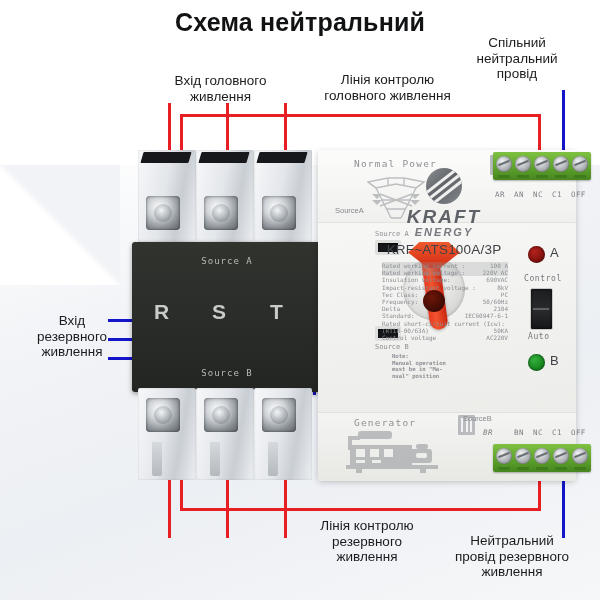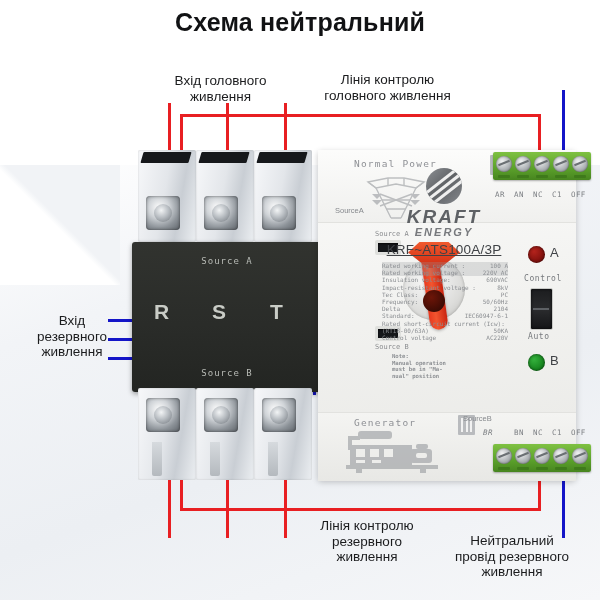--- a/index.html
+++ b/index.html
@@ -99,21 +99,21 @@
     background:linear-gradient(135deg,#8e9195 0%,#5f6266 48%,#85888c 100%);
     overflow:hidden;}
   .logo-c span{position:absolute;left:-8px;top:8px;width:56px;height:3px;background:#efefef;transform:rotate(-38deg);}
   .logo-c span:nth-child(2){top:16px;}
   .logo-c span:nth-child(3){top:24px;}
   .brand{position:absolute;left:0;top:38px;width:128px;text-align:center;
     font-size:19px;font-weight:bold;font-style:italic;color:#5e6165;letter-spacing:2px;}
   .brand2{position:absolute;left:0;top:58px;width:128px;text-align:center;
     font-size:11px;font-weight:bold;font-style:italic;color:#77797d;letter-spacing:2px;}
   .model{position:absolute;left:0;top:74px;width:128px;text-align:center;
-    font-size:13.5px;color:#3f4246;letter-spacing:.2px;text-decoration:underline;}
+    font-size:13.5px;color:#3f4246;letter-spacing:.2px;}
   .spec{position:absolute;left:2px;top:94px;width:126px;
     font-family:"DejaVu Sans Mono",monospace;font-size:6px;line-height:7.2px;color:#8b8e92;}
   .spec .row{display:flex;justify-content:space-between;}
   .spec .row.hl{background:rgba(150,153,157,.28);}
   .note{position:absolute;left:74px;top:203px;width:62px;
     font-family:"DejaVu Sans Mono",monospace;font-size:5.6px;line-height:6.6px;color:#8c8f93;font-weight:bold;}
 
   
   .ledwrap{position:absolute;left:198px;top:96px;width:56px;height:145px;}
   .led{position:absolute;width:17px;height:17px;border-radius:50%;}
@@ -148,20 +148,23 @@
 
   <div class="bg-wedge"></div>
   <div class="bg-wedge2"></div>
 
   <div class="title">Схема нейтральний</div>
 
   <div class="callout" style="left: 148px; top: 57px; width: 145px; white-space: pre-line; margin-top: 16px;">Вхід головного
 живлення</div>
   <div class="callout" style="left: 305px; top: 72px; width: 165px; white-space: pre-line;">Лінія контролю
 головного живлення</div>
+  <div class="callout" style="left: 462px; top: 35px; width: 110px; white-space: pre-line;">Спільний
+нейтральний
+провід</div>
   <div class="callout" style="left: 22px; top: 313px; width: 100px; white-space: pre-line;">Вхід
 резервного
 живлення</div>
   <div class="callout" style="left: 303px; top: 518px; width: 128px; white-space: pre-line;">Лінія контролю
 резервного
 живлення</div>
   <div class="callout" style="left: 432px; top: 533px; width: 160px; white-space: pre-line;">Нейтральний
 провід резервного
 живлення</div>
 

